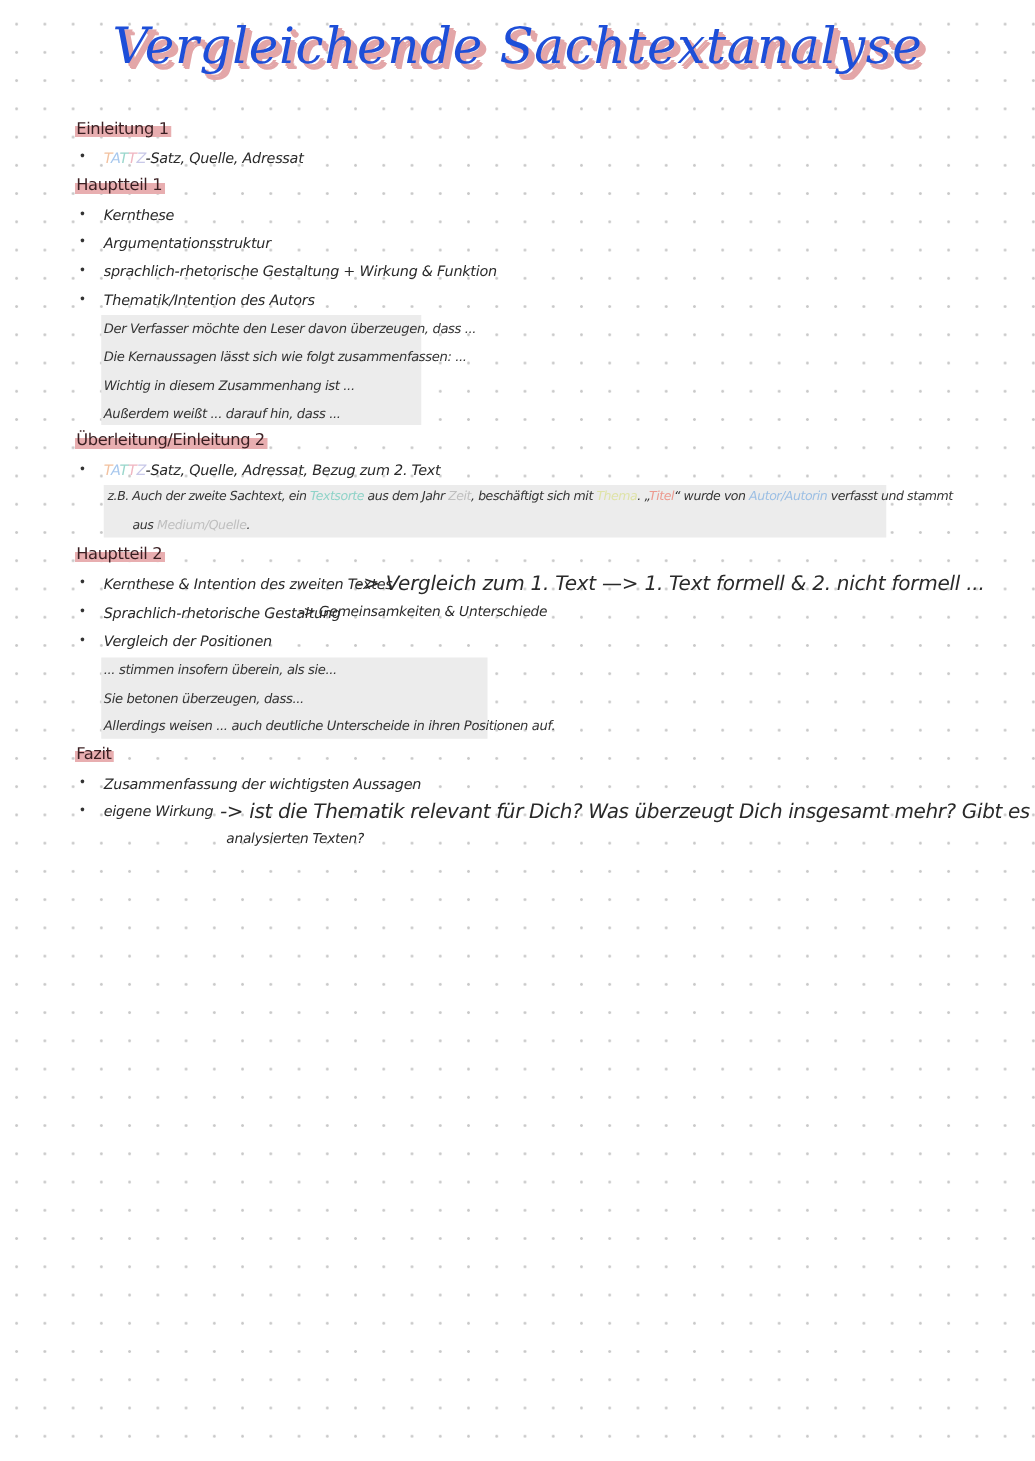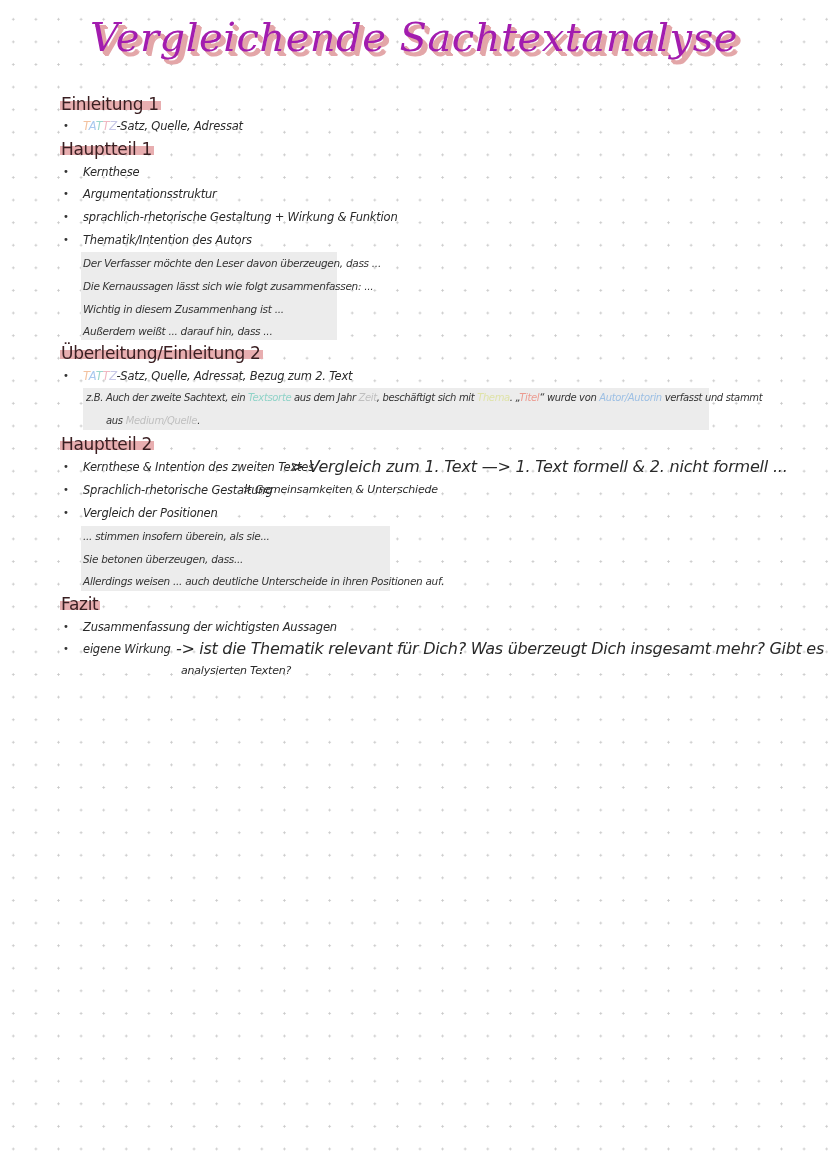--- a/index.html
+++ b/index.html
@@ -16,35 +16,35 @@
     color: #2a2a2a;
   }
   .title {
     position: absolute;
     left: 0; top: 14px; width: 828px;
     text-align: center;
     font-family: "DejaVu Serif", serif;
     font-style: italic;
     font-size: 40px;
     letter-spacing: 0.5px;
-    color: #a21caf;
+    color: #1d4ed8;
     text-shadow: 5px 5px 0 #e3a6a8, 4px 4px 0 #e3a6a8, 3px 3px 0 #e3a6a8;
   }
   .line {
     position: absolute;
     font-size: 11.5px;
     line-height: 16px;
     white-space: nowrap;
     letter-spacing: -0.2px;
     font-style: italic;
   }
   .heading {
     position: absolute;
     left: 60px;
-    font-size: 17px;
+    font-size: 13px;
     line-height: 14px;
     color: #3a1f22;
     background: linear-gradient(to bottom, transparent 30%, #e8aeb0 30%, #e8aeb0 92%, transparent 92%);
     padding: 0 2px 0 1px;
     letter-spacing: -0.3px;
   }
   .bullet {
     position: absolute;
     left: 63px;
     font-size: 10px;

